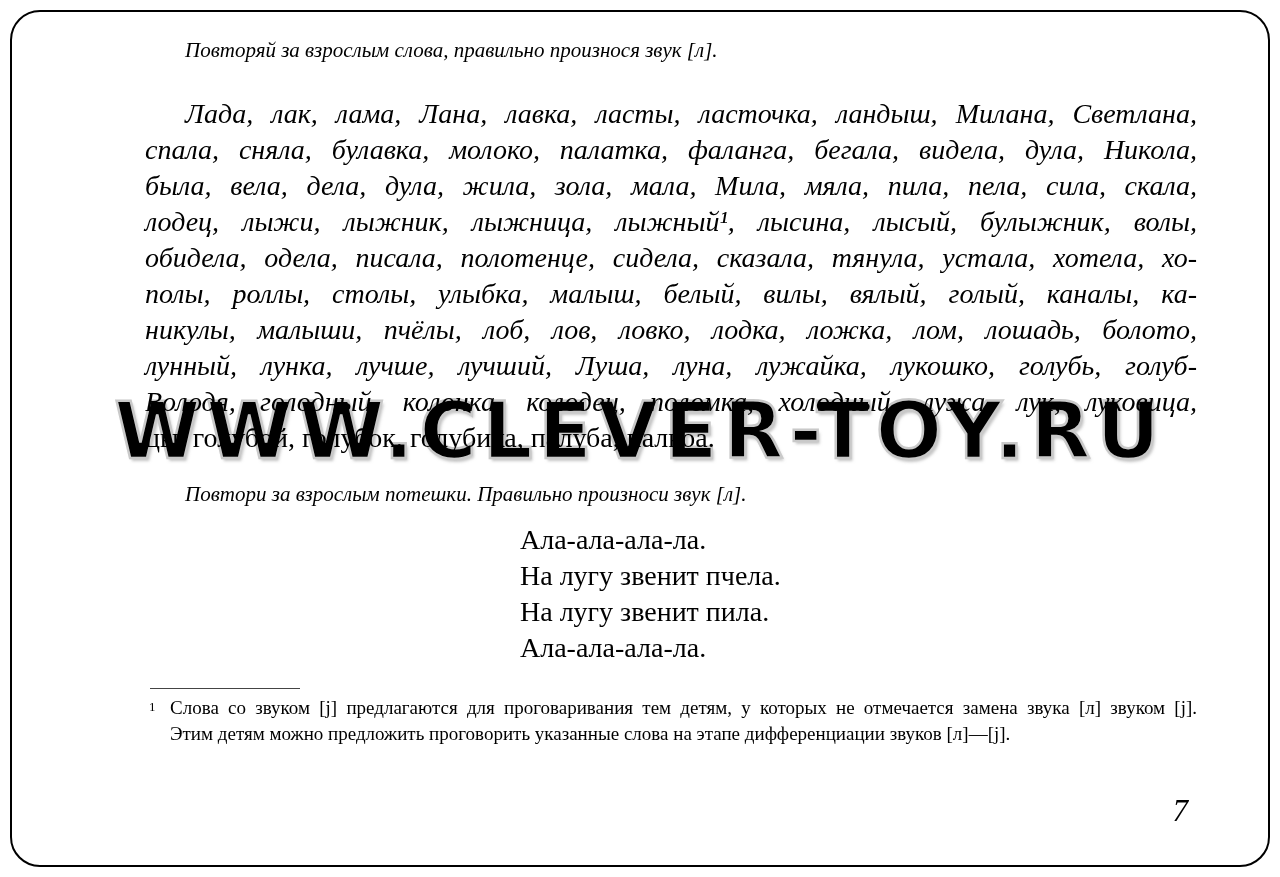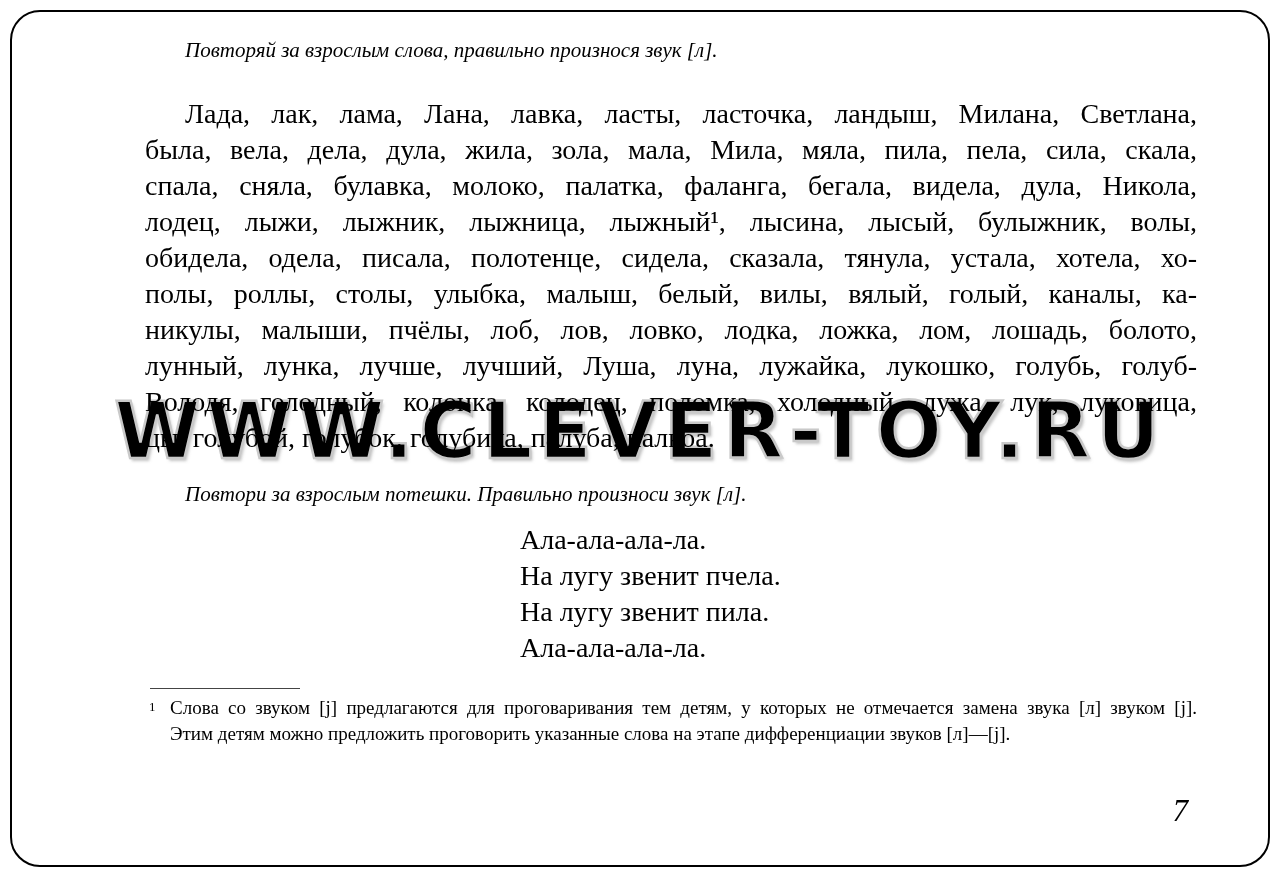--- a/index.html
+++ b/index.html
@@ -58,20 +58,21 @@
   .instruction-2 { margin-top: 24px; }
   .word-list {
     margin-top: 32px;
     font-size: 28px;
   }
   .jline {
     line-height: 36px;
     text-align: justify;
     text-align-last: justify;
     white-space: normal;
+    font-style: italic;
   }
   .jline-first { text-indent: 40px; }
   .jline-last {
     line-height: 36px;
     text-align: left;
     text-align-last: left;
   }
   .poem {
     margin-top: 14px;
     margin-left: 375px; 
@@ -119,22 +120,22 @@
 <div class="page">
 
   <div class="watermark">WWW.CLEVER-TOY.RU</div>
 
   <div class="content">
 
     <div class="instruction instruction-1">Повторяй за взрослым слова, правильно произнося звук [л].</div>
 
     <div class="word-list">
       <div class="jline jline-first">Лада, лак, лама, Лана, лавка, ласты, ласточка, ландыш, Милана, Светлана,</div>
+      <div class="jline">спала, сняла, булавка, молоко, палатка, фаланга, бегала, видела, дула, Никола,</div>
       <div class="jline">была, вела, дела, дула, жила, зола, мала, Мила, мяла, пила, пела, сила, скала,</div>
-      <div class="jline">спала, сняла, булавка, молоко, палатка, фаланга, бегала, видела, дула, Никола,</div>
       <div class="jline">лодец, лыжи, лыжник, лыжница, лыжный¹, лысина, лысый, булыжник, волы,</div>
       <div class="jline">обидела, одела, писала, полотенце, сидела, сказала, тянула, устала, хотела, хо-</div>
       <div class="jline">полы, роллы, столы, улыбка, малыш, белый, вилы, вялый, голый, каналы, ка-</div>
       <div class="jline">никулы, малыши, пчёлы, лоб, лов, ловко, лодка, ложка, лом, лошадь, болото,</div>
       <div class="jline">лунный, лунка, лучше, лучший, Луша, луна, лужайка, лукошко, голубь, голуб-</div>
       <div class="jline">Володя, голодный, колонка, колодец, поломка, холодный, лужа, лук, луковица,</div>
       <div class="jline-last">цы, голубой, голубок, голубика, палуба, пальба.</div>
     </div>
 
     <div class="instruction instruction-2">Повтори за взрослым потешки. Правильно произноси звук [л].</div>

